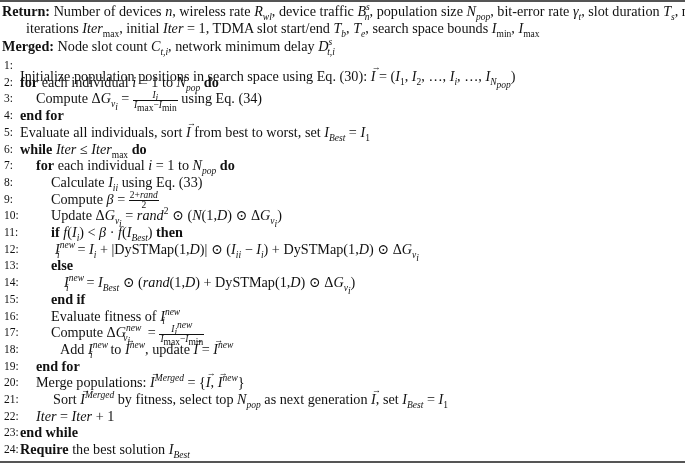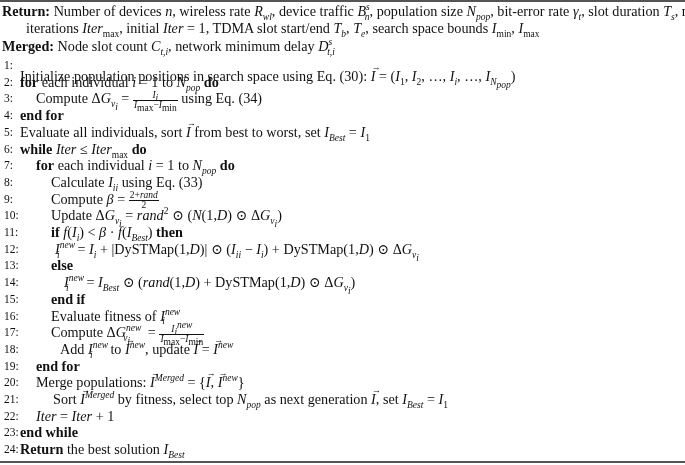--- a/index.html
+++ b/index.html
@@ -129,14 +129,14 @@
 </div>
 <div class="line" style="top: 424.4px;">
   <span class="num">23:</span>
   <span class="body" style="left:20px;"><b>end while</b></span>
 </div>
 
 <div class="rule-bot"></div>
 
 <div class="line" style="top: 441.1px;">
     <span class="num">24:</span>
-    <span class="body" style="left: 20px;"><b>Return</b> the best solution <i>I<sub><i>Best</i></sub></i></span>
+    <span class="body" style="left: 20px;"><b>Require</b> the best solution <i>I<sub><i>Best</i></sub></i></span>
   </div>
 
 </body></html>

